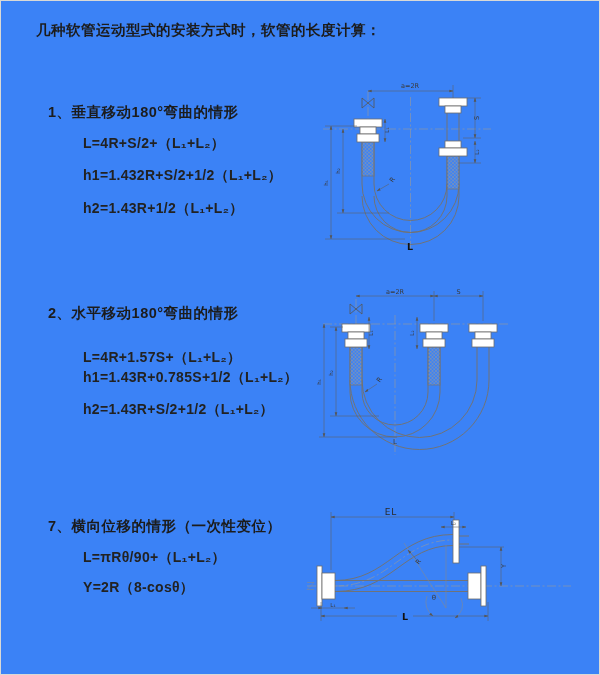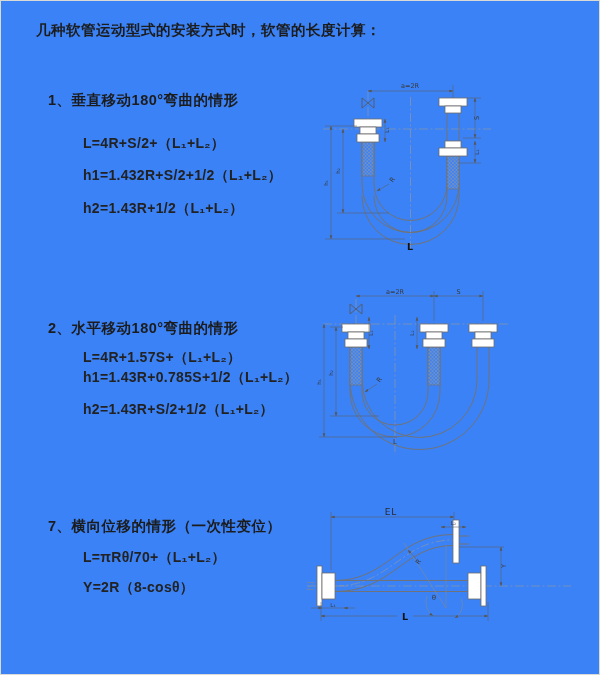--- a/index.html
+++ b/index.html
@@ -32,21 +32,21 @@
         <path d="M0,3.5 L3.5,0 M0,0 L3.5,3.5" stroke="#9a9a9a" stroke-width="0.5"></path>
       </pattern>
       <marker id="dimarr" viewBox="0 0 10 10" refX="9" refY="5" markerWidth="7.5" markerHeight="7.5" orient="auto-start-reverse">
         <path d="M0,1.8 L10,5 L0,8.2 Z" fill="#555"></path>
       </marker>
     </defs>
   </svg>
 
   <div class="title">几种软管运动型式的安装方式时，软管的长度计算：</div>
 
-  <div class="heading" style="left:47px;top:90px">1、垂直移动180°弯曲的情形</div>
+  <div class="heading" style="left:47px;top:102px">1、垂直移动180°弯曲的情形</div>
   <div class="formula" style="left:62px;top:134px">L=4R+S/2+（L₁+L₂）</div>
   <div class="formula" style="left:62px;top:166px">h1=1.432R+S/2+1/2（L₁+L₂）</div>
   <div class="formula" style="left:62px;top:199px">h2=1.43R+1/2（L₁+L₂）</div>
 
   <svg class="diag" style="left:312px;top:78px" width="276" height="177" viewBox="0 0 276 177">
     <g class="cl">
       <line x1="55" y1="12" x2="55" y2="40"></line>
       <line x1="97.5" y1="18" x2="97.5" y2="172"></line>
       <line x1="10" y1="50" x2="178" y2="50"></line>
     </g>
@@ -95,21 +95,21 @@
     <text x="97" y="9" text-anchor="middle">a=2R</text>
     <text x="166" y="39" text-anchor="middle" transform="rotate(-90 166 39)">S</text>
     <text class="sm" x="165.5" y="73" text-anchor="middle" transform="rotate(-90 165.5 73)">L₂</text>
     <text class="sm" x="75.5" y="51" text-anchor="middle" transform="rotate(-90 75.5 51)">L₁</text>
     <text class="sm" x="14.5" y="104" text-anchor="middle" transform="rotate(-90 14.5 104)">h₁</text>
     <text class="sm" x="26.5" y="92" text-anchor="middle" transform="rotate(-90 26.5 92)">h₂</text>
     <text x="81" y="102" text-anchor="middle" transform="rotate(-55 81 102)">R</text>
     <text class="big" x="97" y="171" text-anchor="middle">L</text>
   </svg>
 
-  <div class="heading" style="left:47px;top:318px">2、水平移动180°弯曲的情形</div>
+  <div class="heading" style="left:47px;top:303px">2、水平移动180°弯曲的情形</div>
   <div class="formula" style="left:62px;top:348px">L=4R+1.57S+（L₁+L₂）</div>
   <div class="formula" style="left:62px;top:368px">h1=1.43R+0.785S+1/2（L₁+L₂）</div>
   <div class="formula" style="left:62px;top:400px">h2=1.43R+S/2+1/2（L₁+L₂）</div>
 
   <svg class="diag" style="left:316px;top:286px" width="252" height="176" viewBox="0 0 252 176">
     <g class="cl">
       <line x1="39" y1="12" x2="39" y2="37"></line>
       <line x1="78" y1="28" x2="78" y2="168"></line>
       <line x1="6" y1="37" x2="192" y2="37"></line>
     </g>
@@ -161,21 +161,21 @@
     <text x="141.5" y="6.5" text-anchor="middle">S</text>
     <text class="sm" x="4" y="95" text-anchor="middle" transform="rotate(-90 4 95)">h₁</text>
     <text class="sm" x="15.5" y="86" text-anchor="middle" transform="rotate(-90 15.5 86)">h₂</text>
     <text class="sm" x="55.5" y="46" text-anchor="middle" transform="rotate(-90 55.5 46)">L₁</text>
     <text class="sm" x="96.5" y="46" text-anchor="middle" transform="rotate(-90 96.5 46)">L₂</text>
     <text x="64" y="94" text-anchor="middle" transform="rotate(-55 64 94)">R</text>
     <text x="78" y="157" text-anchor="middle" style="font-size:7px">L</text>
   </svg>
 
   <div class="heading" style="left:47px;top:516px">7、横向位移的情形（一次性变位）</div>
-  <div class="formula" style="left:62px;top:548px">L=πRθ/70+（L₁+L₂）</div>
+  <div class="formula" style="left:62px;top:548px">L=πRθ/90+（L₁+L₂）</div>
   <div class="formula" style="left:62px;top:578px">Y=2R（8-cosθ）</div>
 
   <svg class="diag" style="left:302px;top:506px" width="292" height="140" viewBox="0 0 292 140">
     <g class="cl">
       <line x1="4" y1="79" x2="268" y2="79"></line>
       <path d="M32,79 C88,79 98,33 150,33"></path>
     </g>
     <g class="thin">
       <path d="M4,75.5 L11,75.5 L4,82.5 L11,82.5"></path>
     </g>

